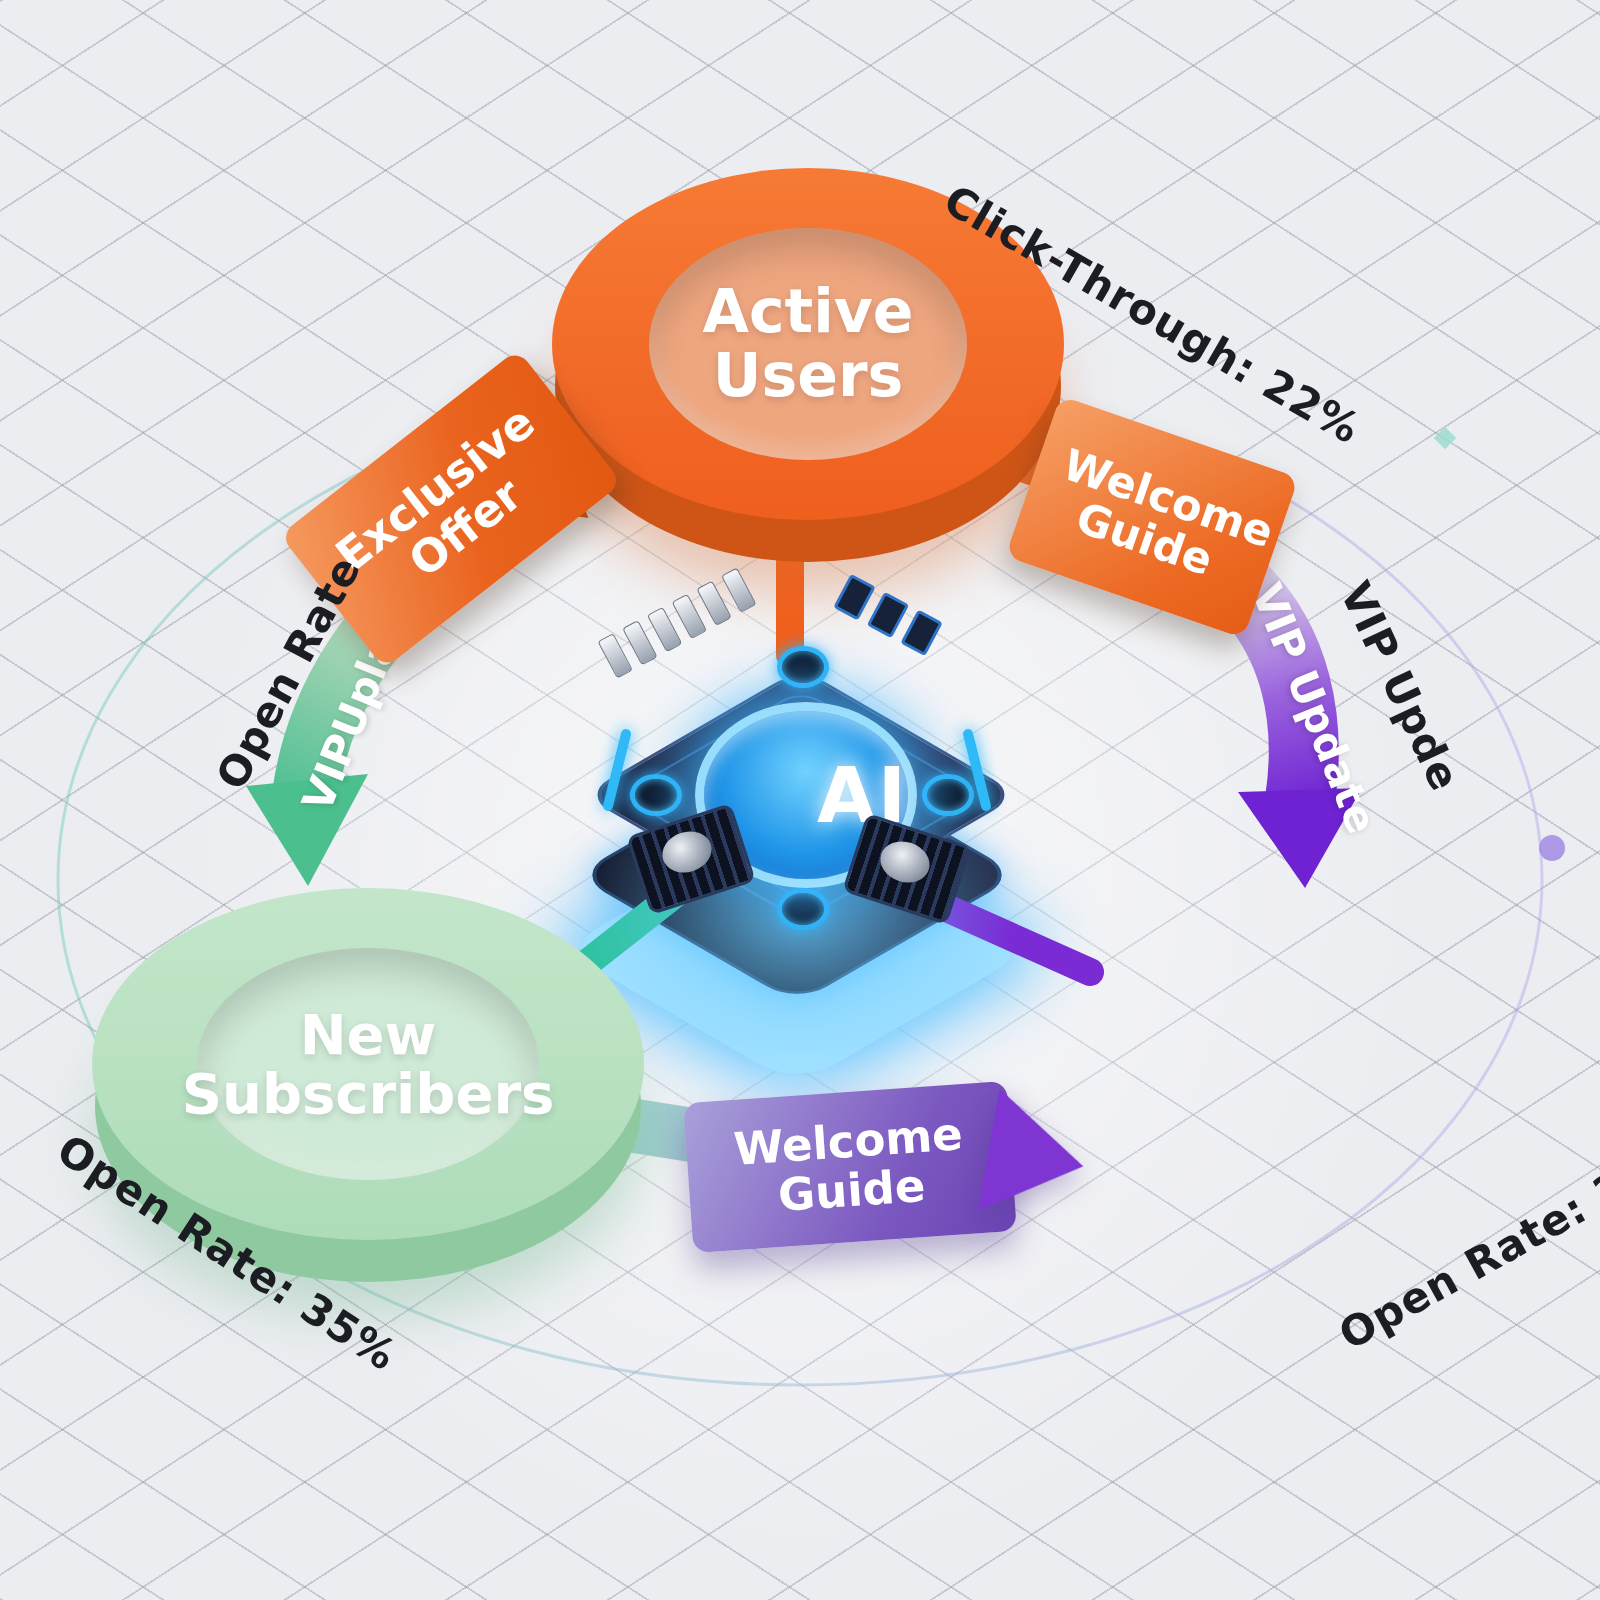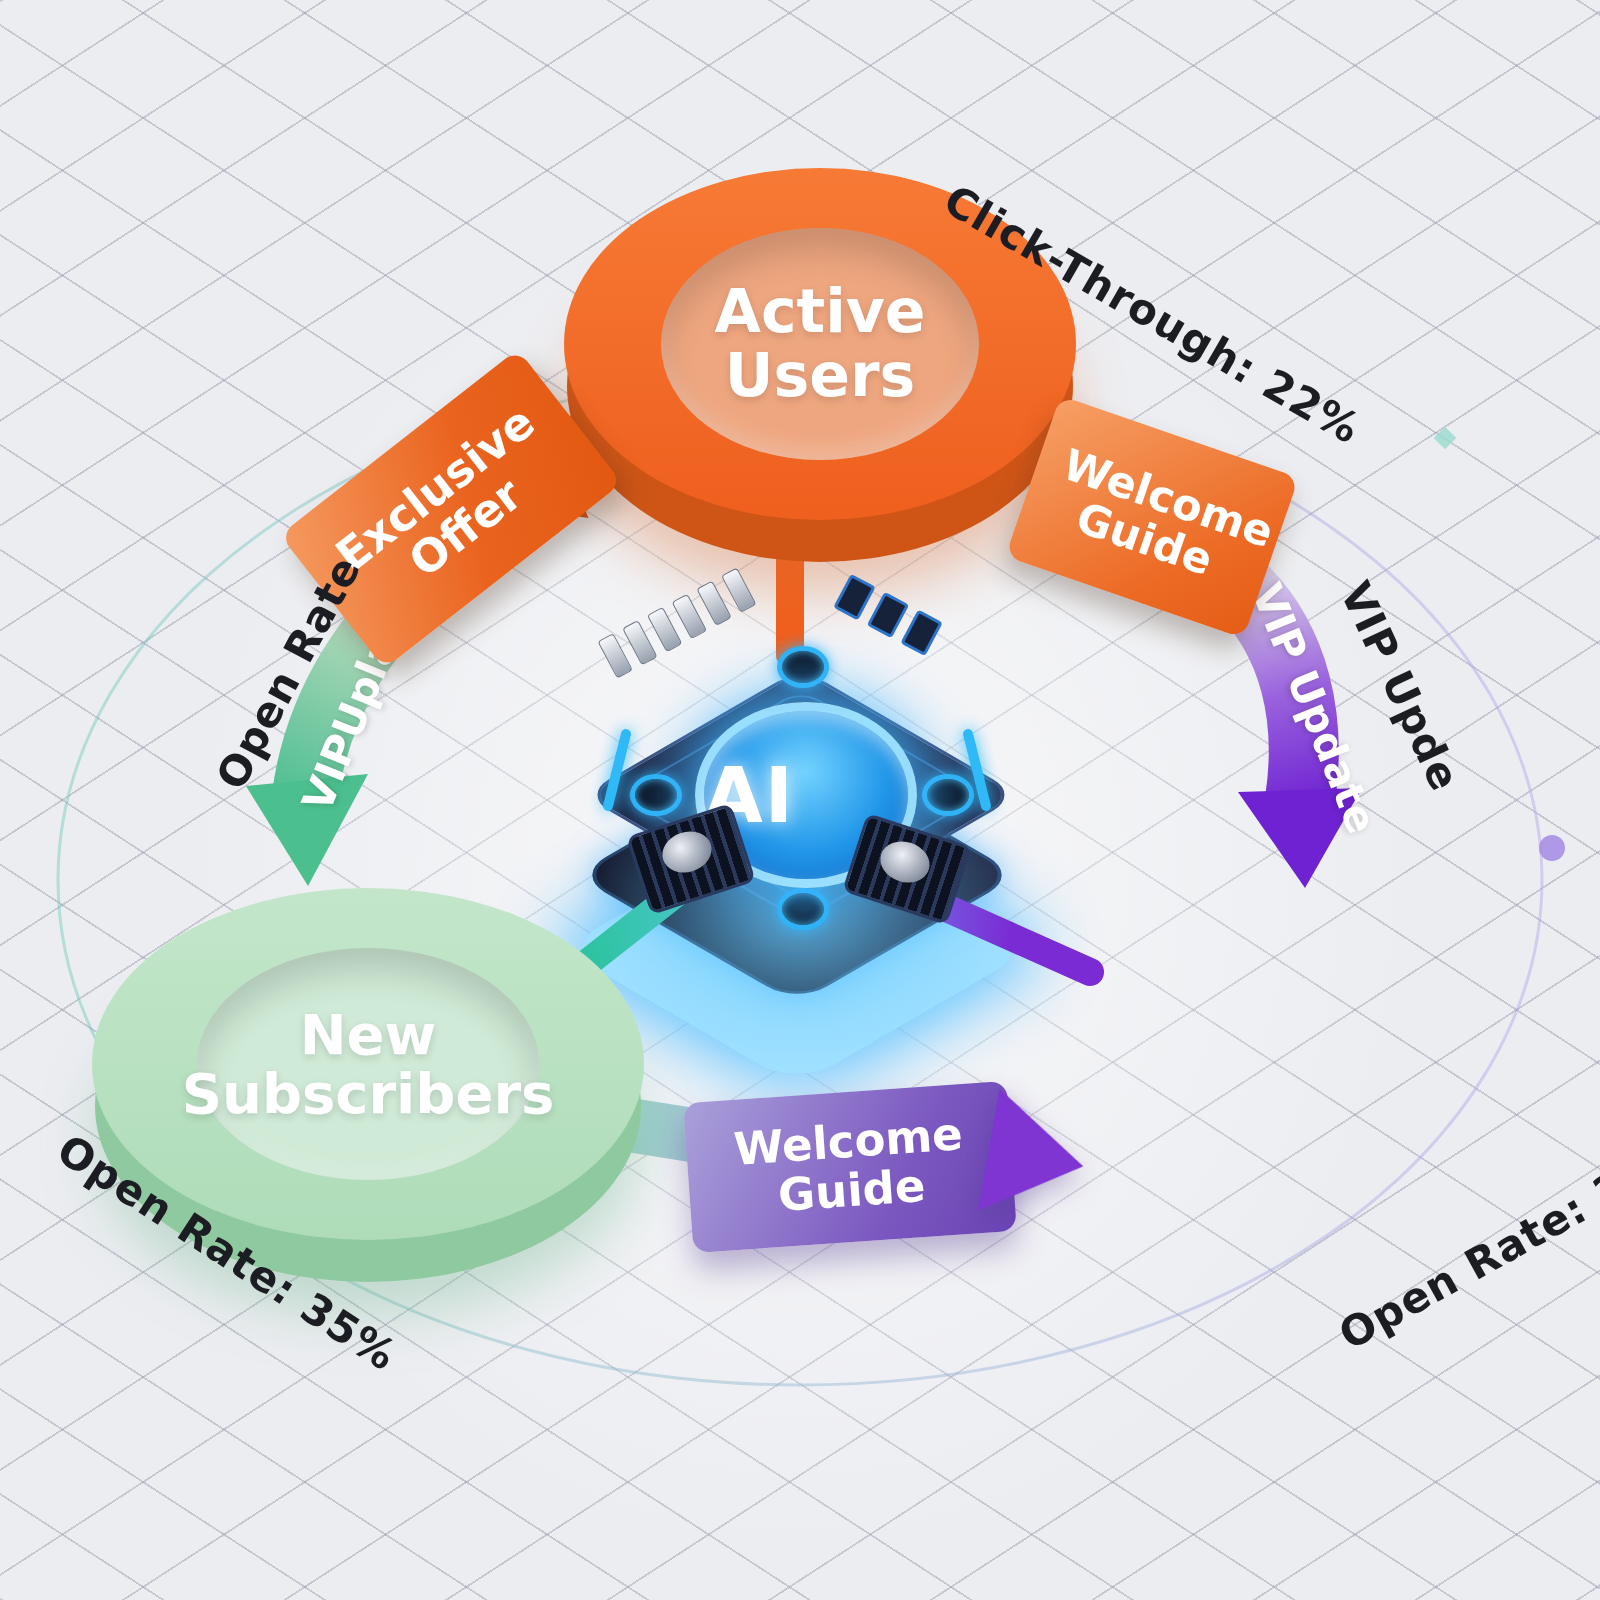--- a/index.html
+++ b/index.html
@@ -69,21 +69,21 @@
   .chip-side{left:640px;top:718px;width:314px;height:314px;border-radius:42px;
     background:linear-gradient(180deg,#27314f,#161d31);
     box-shadow:inset 0 0 0 4px rgba(60,160,255,.28), 0 0 36px rgba(50,170,255,.5);}
   .chip-top{left:646px;top:640px;width:302px;height:302px;border-radius:38px;
     background:linear-gradient(160deg,#2f3c61,#1d2743);border:4px solid #3c4d7c;}
   .chip-top::after{content:"";position:absolute;inset:22px;border:3px solid rgba(100,180,255,.38);border-radius:26px;}
   .ai-circle{left:695px;top:702px;width:204px;height:168px;border-radius:50%;z-index:6;position:absolute;
     background:radial-gradient(circle at 50% 36%, #72d2ff, #2196e8 55%, #0d62c0);
     border:9px solid rgba(165,230,255,.9);
     box-shadow:0 0 56px 12px rgba(60,180,255,.85), inset 0 8px 16px rgba(255,255,255,.45);
-    display:flex;align-items:center;justify-content:flex-start;}
+    display:flex;align-items:center;justify-content:flex-end;}
   .ai-circle .ai-text{color:#fff;font-weight:bold;font-size:76px;letter-spacing:2px;
     text-shadow:0 0 20px rgba(255,255,255,.95);}
   .screw{position:absolute;z-index:6;width:42px;height:32px;border-radius:50%;background:#0d1526;
     border:5px solid #2fb3f5;box-shadow:0 0 14px rgba(47,179,245,.95), inset 0 0 8px rgba(80,200,255,.85);}
   .pins{position:absolute;z-index:5;display:flex;gap:10px;}
   .pins-left{left:598px;top:602px;transform:rotate(-28deg);}
   .pins-right{left:836px;top:596px;transform:rotate(28deg);}
   .pin-silver{width:16px;height:40px;border-radius:4px;border:1px solid #6d7684;
     background:linear-gradient(180deg,#f5f7fa,#97a0ae);}
   .pin-dark{width:22px;height:32px;border-radius:4px;background:#16213a;border:3px solid #2e74c8;}
@@ -142,21 +142,21 @@
     <line x1="790" y1="505" x2="790" y2="655" stroke="#f2601d" stroke-width="28" stroke-linecap="round"></line>
     <line x1="703" y1="872" x2="540" y2="1000" stroke="#2fc3a2" stroke-width="28" stroke-linecap="round"></line>
     <line x1="888" y1="882" x2="1090" y2="972" stroke="#7a2bd4" stroke-width="28" stroke-linecap="round"></line>
   </svg>
 
   <div class="ribbon ribbon-left"></div>
   <div class="fold-left"></div>
   <div class="ribbon ribbon-right"></div>
   <div class="ribbon ribbon-bottom"></div>
 
-  <div class="ring ring-orange" style="left:564px;top:168px;width:512px;height:352px;">
+  <div class="ring ring-orange" style="left:552px;top:168px;width:512px;height:352px;">
     <div class="side"></div>
     <div class="top"></div>
     <div class="hole"></div>
     <div class="label" style="font-size:60px;padding:0 120px;">Active Users</div>
   </div>
 
   <div class="ring ring-green" style="left:92px;top:888px;width:552px;height:352px;">
     <div class="side"></div>
     <div class="top"></div>
     <div class="hole"></div>

